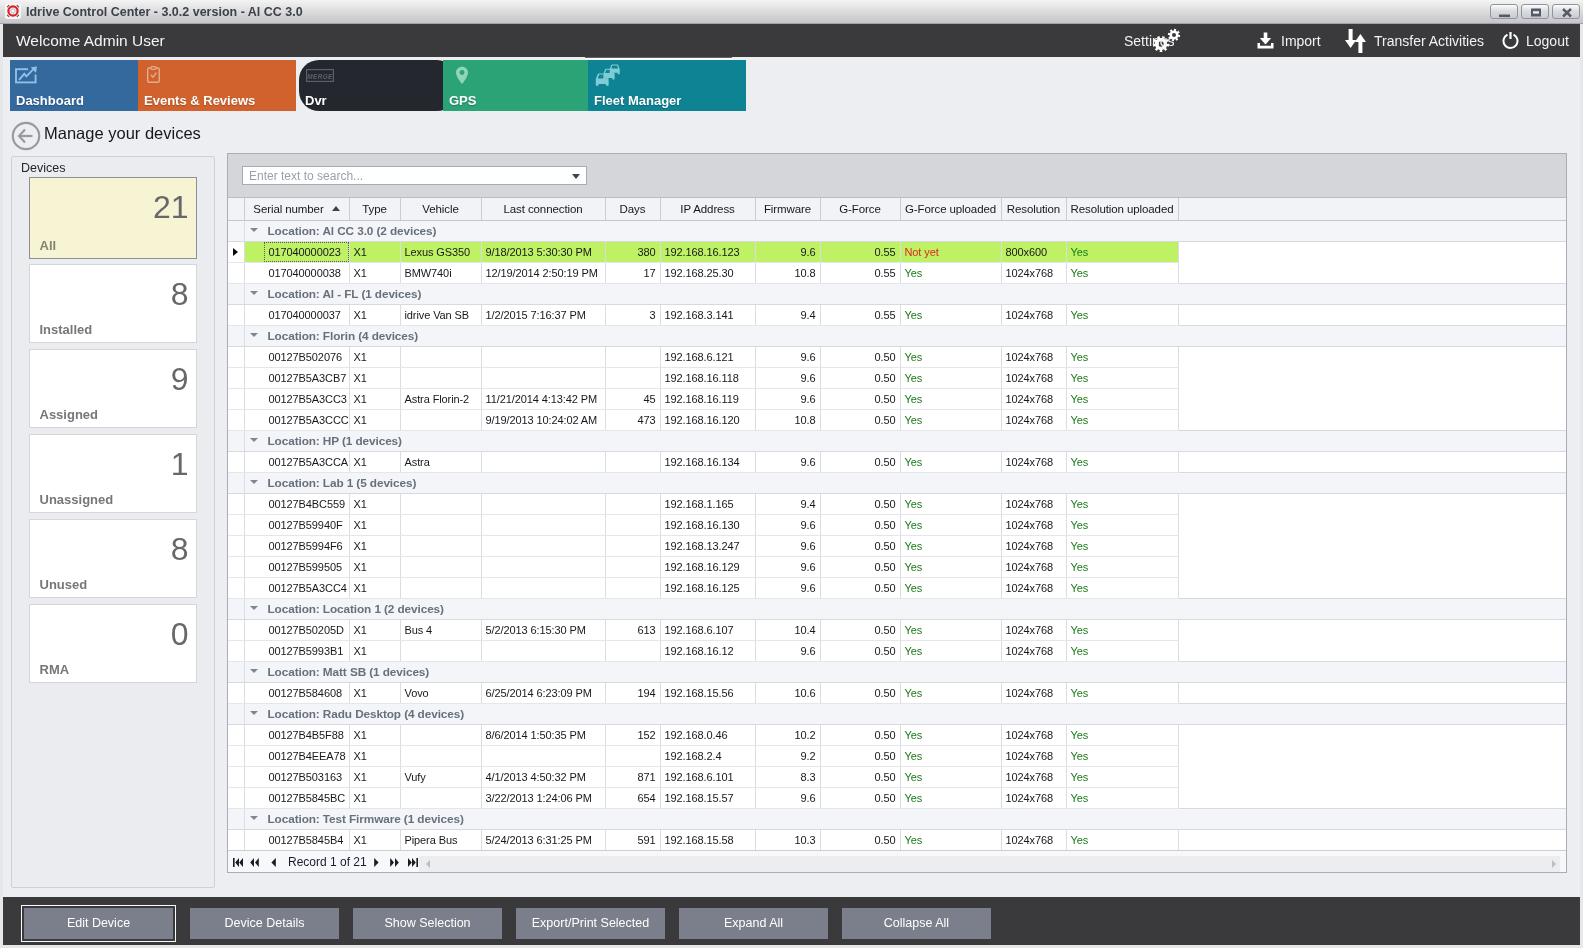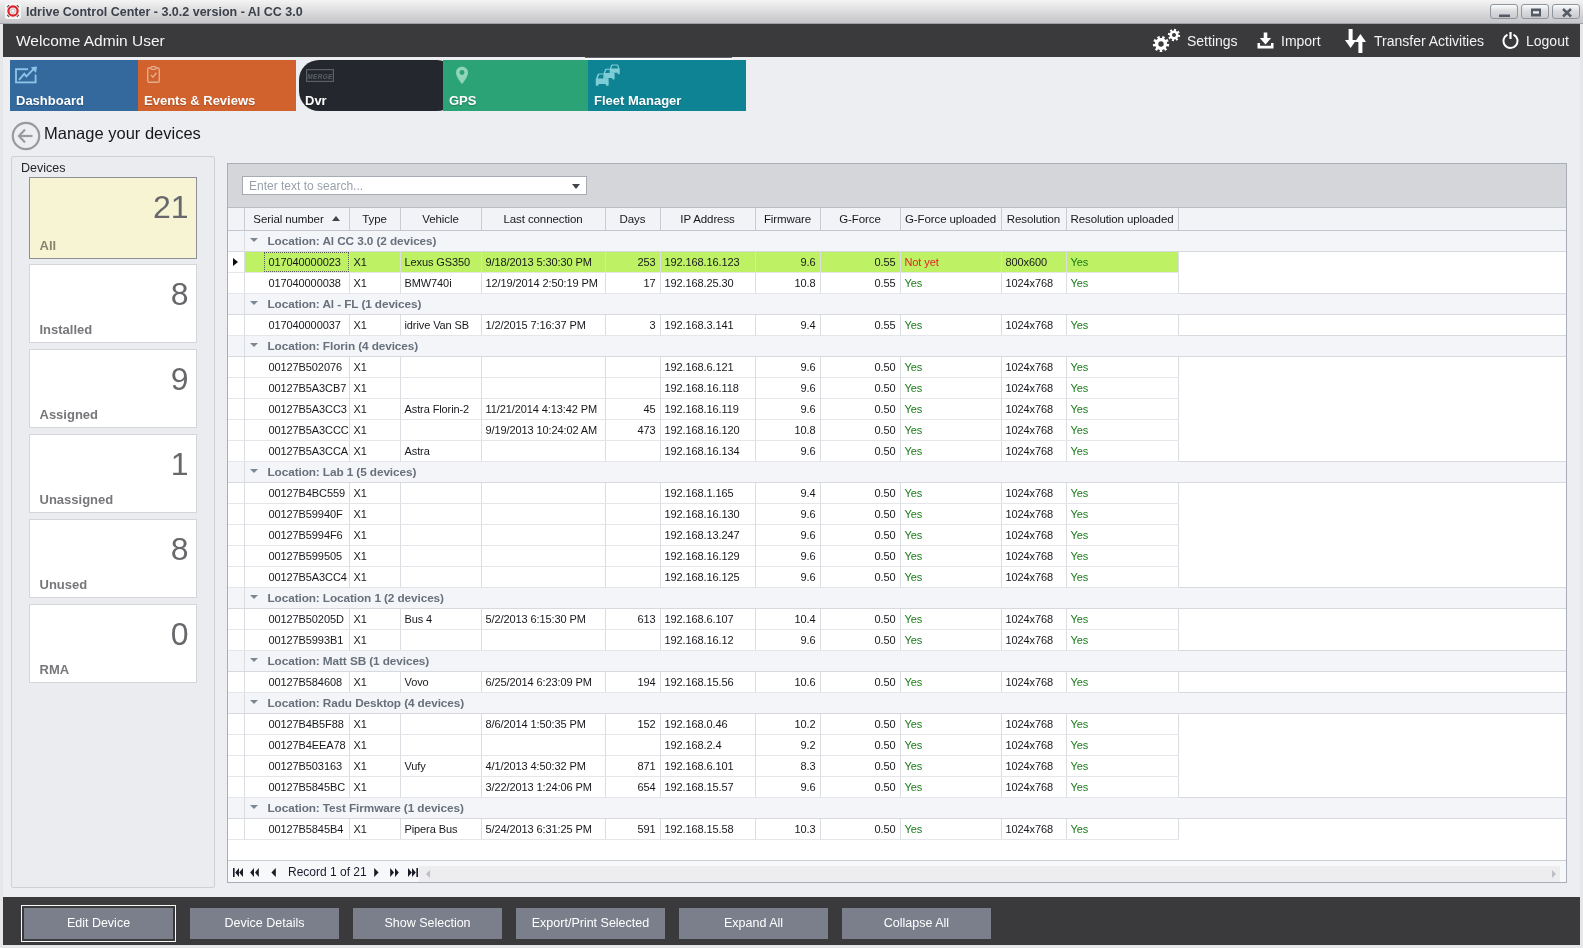--- a/index.html
+++ b/index.html
@@ -35,21 +35,21 @@
 
 
 #devpanel { left:8px; top:99px; width:204px; height:732px; background:#ebecef; border:1px solid #cfd0d5; border-radius:2px; }
 #devlbl { left:18px; top:104px; font-size:12.5px; color:#26262a; }
 .card { left:25.5px; width:168px; height:79px; background:#ffffff; border:1px solid #d5d6da; }
 .card.selc { background:#f6f4d3; border:1px solid #8f9097; }
 .card .num { position:absolute; right:7px; top:13px; font-size:32px; line-height:1; color:#68686c; }
 .card .clbl { position:absolute; left:10px; bottom:5px; font-size:13px; font-weight:bold; color:#77777b; }
 
 
-#gridpanel { left:224px; top:106px; width:1340px; height:720px; border:1px solid #a9adb7; background:#ffffff; }
+#gridpanel { left:224px; top:96px; width:1340px; height:720px; border:1px solid #a9adb7; background:#ffffff; }
 #toolbar { position:absolute; left:0; top:0; width:1338px; height:44px; background:#d5d6da; border-bottom:1px solid #b9bcc2; }
 #search { position:absolute; left:14px; top:12px; width:345px; height:19px; background:#ffffff; border:1px solid #a6abb4; }
 #search .ph { position:absolute; left:6px; top:0; line-height:18px; font-size:12px; color:#9aa0ab; }
 #search .dd { position:absolute; right:6px; top:7px; width:0; height:0; border-left:4.5px solid transparent; border-right:4.5px solid transparent; border-top:5px solid #3e444c; }
 
 #tblwrap { position:absolute; left:0; top:44px; width:1338px; }
 table.grid { border-collapse:collapse; table-layout:fixed; width:1338px; font-size:11px; letter-spacing:-0.1px; color:#17181c; }
 table.grid td { overflow:hidden; white-space:nowrap; }
 tr.hdr td { height:22px; background:#f2f3f6; border-bottom:1px solid #c3c6cc; border-right:1px solid #c9ccd2; text-align:center; font-size:11.5px; letter-spacing:-0.1px; color:#17181c; padding:4px 2px; }
 tr.hdr td.hfill { border-right:none; }
@@ -121,21 +121,21 @@
 <div class="wicon abs" style="left:1152px;">
     <svg width="30" height="26" viewBox="0 0 30 26">
       <g fill="#ffffff">
         <path d="M28.20,7.00 L27.73,9.37 L26.25,8.76 L25.25,10.25 L26.38,11.38 L24.37,12.73 L23.76,11.25 L22.00,11.60 L22.00,13.20 L19.63,12.73 L20.24,11.25 L18.75,10.25 L17.62,11.38 L16.27,9.37 L17.75,8.76 L17.40,7.00 L15.80,7.00 L16.27,4.63 L17.75,5.24 L18.75,3.75 L17.62,2.62 L19.63,1.27 L20.24,2.75 L22.00,2.40 L22.00,0.80 L24.37,1.27 L23.76,2.75 L25.25,3.75 L26.38,2.62 L27.73,4.63 L26.25,5.24 L26.60,7.00 Z"></path>
         <circle cx="22" cy="7" r="2" fill="#3a3a3c"></circle>
         <path d="M17.20,16.00 L16.71,18.80 L14.83,18.12 L13.75,19.99 L15.28,21.27 L13.10,23.10 L12.10,21.37 L10.08,22.11 L10.42,24.08 L7.58,24.08 L7.92,22.11 L5.90,21.37 L4.90,23.10 L2.72,21.27 L4.25,19.99 L3.17,18.12 L1.29,18.80 L0.80,16.00 L2.80,16.00 L3.17,13.88 L1.29,13.20 L2.72,10.73 L4.25,12.01 L5.90,10.63 L4.90,8.90 L7.58,7.92 L7.92,9.89 L10.08,9.89 L10.42,7.92 L13.10,8.90 L12.10,10.63 L13.75,12.01 L15.28,10.73 L16.71,13.20 L14.83,13.88 L15.20,16.00 Z"></path>
         <circle cx="9" cy="16" r="2.7" fill="#3a3a3c"></circle>
       </g>
     </svg>
   </div>
-<div class="wmenu abs" style="left:1187px;text-align:center;">Settings</div>
+<div class="wmenu abs" style="left:1124px;text-align:center;">Settings</div>
 <div class="wicon abs" style="left:1257px;">
     <svg width="17" height="17" viewBox="0 0 17 17">
       <g fill="#ffffff">
         <rect x="6.7" y="0.5" width="3.6" height="7"></rect>
         <path d="M2.8,6 L14.2,6 L8.5,12.5 Z"></path>
         <path d="M0.5,11 L3,11 L3,13.8 L14,13.8 L14,11 L16.5,11 L16.5,16.5 L0.5,16.5 Z"></path>
       </g>
     </svg>
   </div>
 <div class="wmenu abs" style="left:1281px;">Import</div>
@@ -288,21 +288,21 @@
               <td colspan="12" class="gcell"><span class="tri"></span>Location: Al CC 3.0 (2 devices)</td>
             </tr>
 <tr class="data sel">
               <td class="gut"><span class="rowarr"></span></td>
               <td class="c sn sel">
                 <div class="focus">017040000023</div>
               </td>
               <td class="c sel">X1</td>
               <td class="c sel">Lexus GS350</td>
               <td class="c sel">9/18/2013 5:30:30 PM</td>
-              <td class="c r sel">253</td>
+              <td class="c r sel">380</td>
               <td class="c sel">192.168.16.123</td>
               <td class="c r sel">9.6</td>
               <td class="c r sel">0.55</td>
               <td class="c sel"><span class="red">Not yet</span></td>
               <td class="c sel">800x600</td>
               <td class="c last sel"><span class="grn">Yes</span></td>
               <td class="fill"></td>
             </tr>
 <tr class="data ">
               <td class="gut"></td>
@@ -394,20 +394,24 @@
               <td class="c "></td>
               <td class="c ">9/19/2013 10:24:02 AM</td>
               <td class="c r ">473</td>
               <td class="c ">192.168.16.120</td>
               <td class="c r ">10.8</td>
               <td class="c r ">0.50</td>
               <td class="c "><span class="grn">Yes</span></td>
               <td class="c ">1024x768</td>
               <td class="c last "><span class="grn">Yes</span></td>
               <td class="fill"></td>
+            </tr>
+<tr class="grp">
+              <td class="ggut"></td>
+              <td colspan="12" class="gcell"><span class="tri"></span>Location: HP (1 devices)</td>
             </tr>
 <tr class="data ">
               <td class="gut"></td>
               <td class="c sn">00127B5A3CCA</td>
               <td class="c ">X1</td>
               <td class="c ">Astra</td>
               <td class="c "></td>
               <td class="c r "></td>
               <td class="c ">192.168.16.134</td>
               <td class="c r ">9.6</td>

